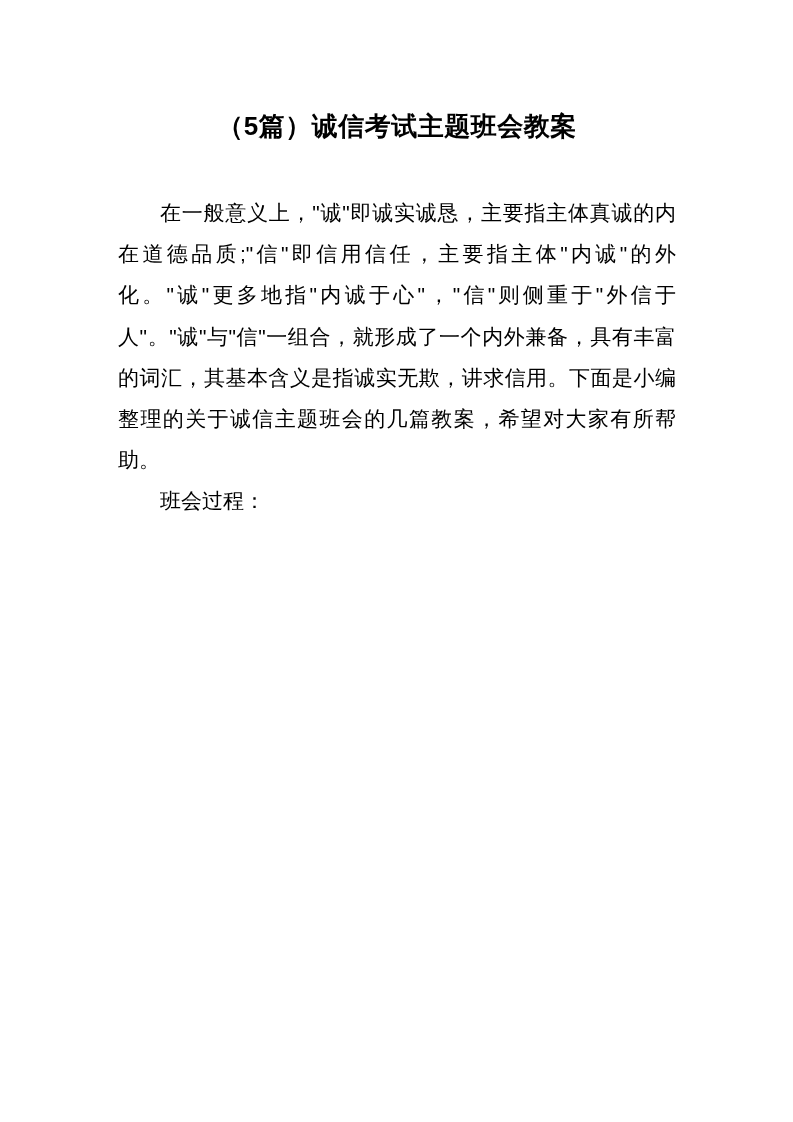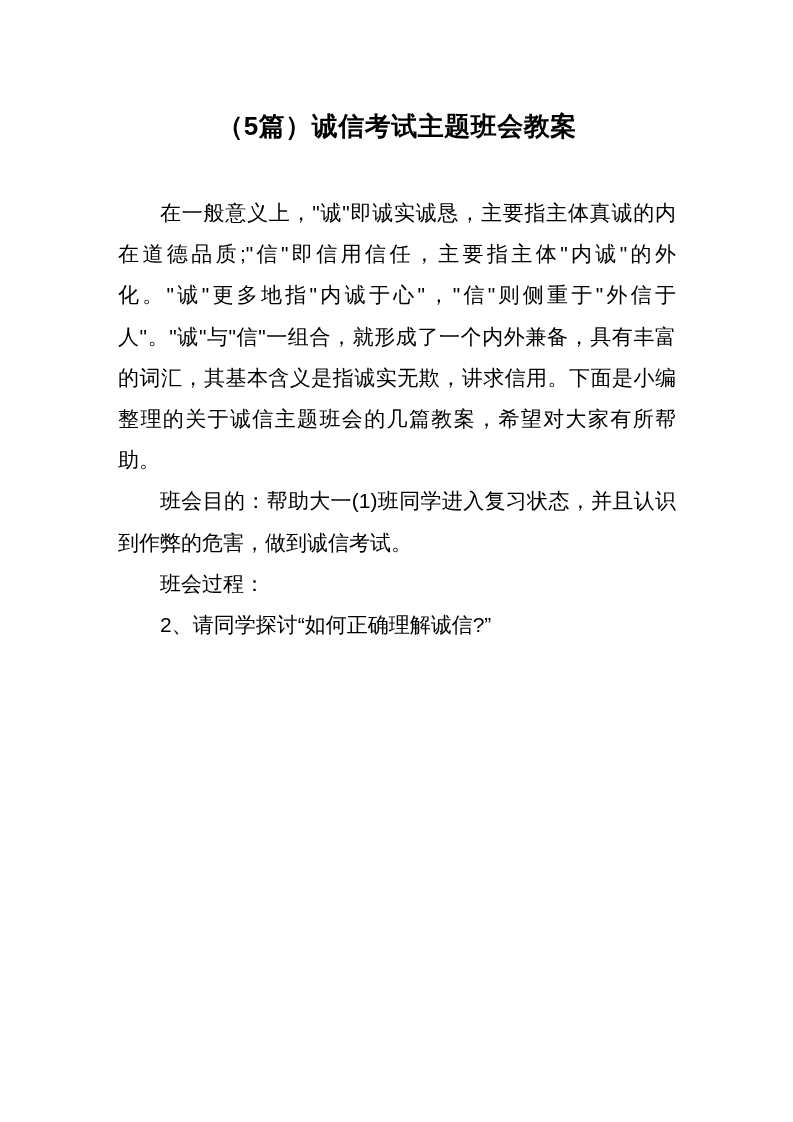--- a/index.html
+++ b/index.html
@@ -60,22 +60,20 @@
 <body>
 
 <div class="page">
   <div class="doc-body">
 
     <h1 class="doc-title">（5篇）诚信考试主题班会教案</h1>
 
     <p class="para indent">在一般意义上，"诚"即诚实诚恳，主要指主体真诚的内在道德品质;"信"即信用信任，主要指主体"内诚"的外化。"诚"更多地指"内诚于心"，"信"则侧重于"外信于人"。"诚"与"信"一组合，就形成了一个内外兼备，具有丰富的词汇，其基本含义是指诚实无欺，讲求信用。下面是小编整理的关于诚信主题班会的几篇教案，希望对大家有所帮助。</p>
 
 
-    <p class="para indent">班会目的：帮助大一(1)班同学进入复习状态，并且认识到作弊的危害，做到诚信考试。</p>
 
     <p class="para indent">班会过程：</p>
 
 
-    <p class="para indent">2、请同学探讨“如何正确理解诚信?”</p>
 
 
   </div>
 </div>
 
 </body></html>

